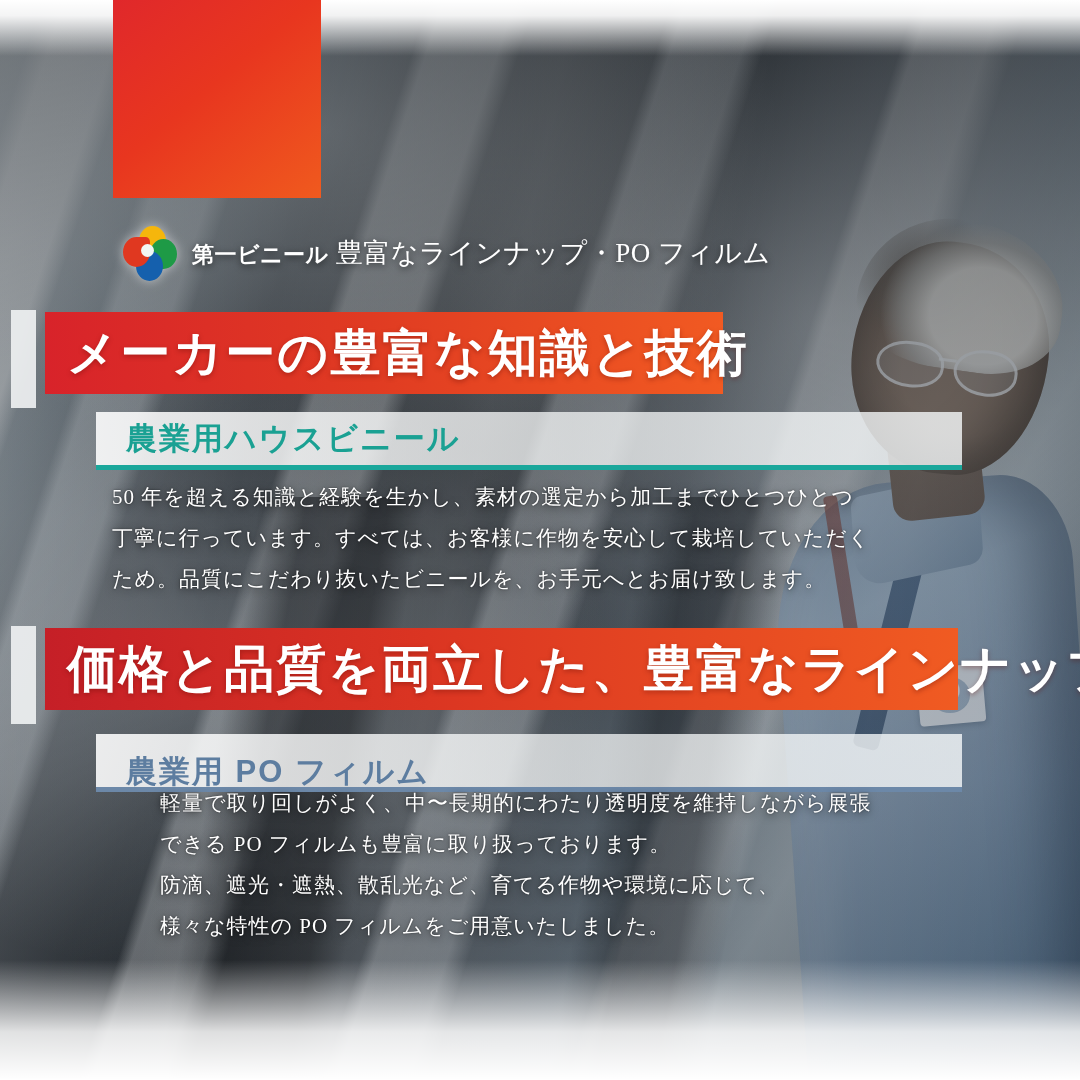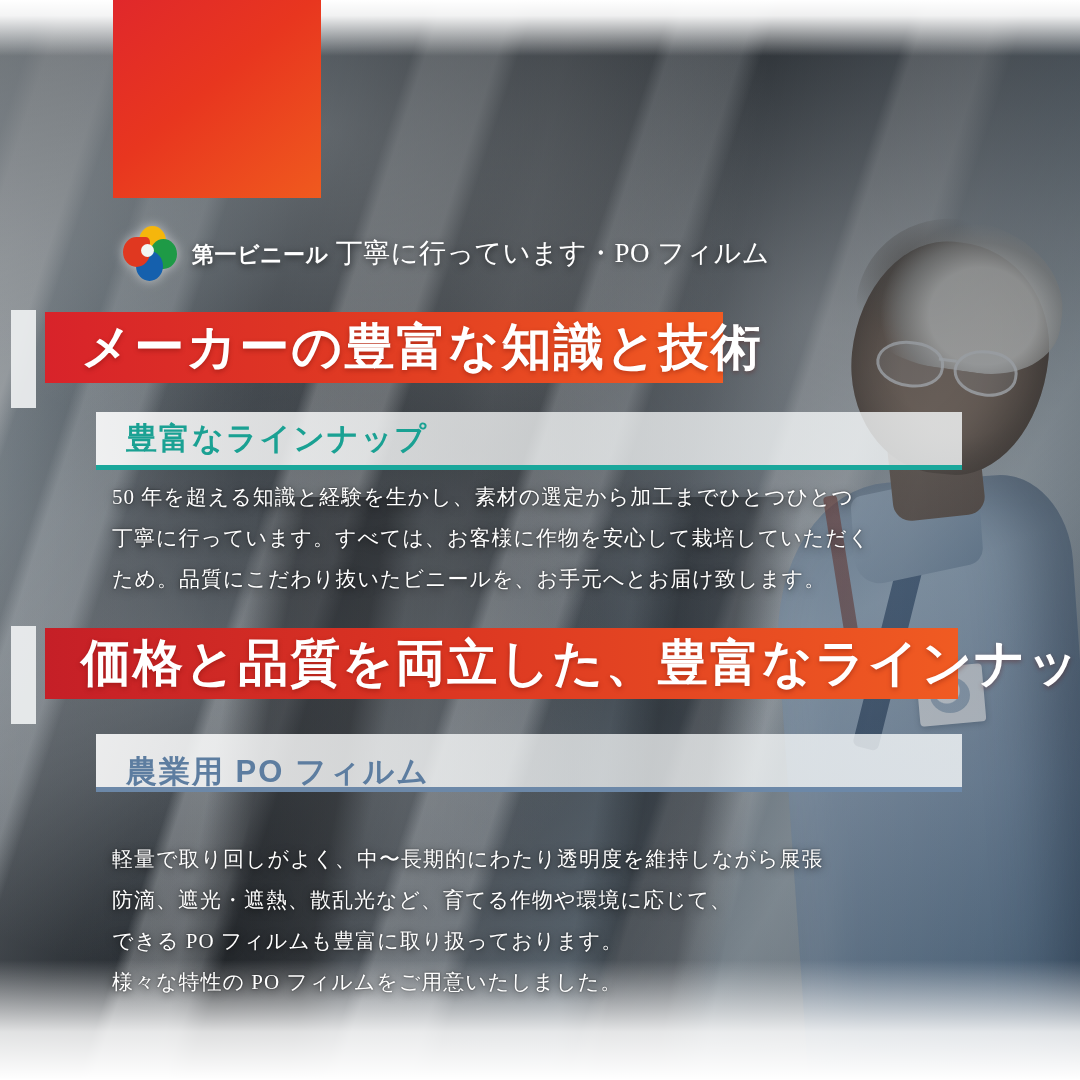--- a/index.html
+++ b/index.html
@@ -214,23 +214,23 @@
     letter-spacing: .5px;
   }
   .brand-text .strong { font-weight: 700; font-size: 22px; }
 
   
   .accent-bar {
     position: absolute; width: 25px; height: 98px;
     background: rgba(238,240,241,.92);
   }
   .banner {
-    position: absolute; height: 71px;
+    position: absolute; height: 82px;
     display: flex; align-items: center;
-    padding-left: 36px;
+    padding-left: 22px;
     box-sizing: border-box;
   }
   .banner-1 { left: 45px; top: 312px; width: 678px;
               background: linear-gradient(90deg, #d8232a 0%, #e03b22 48%, #f15a22 100%); }
   .banner-2 { left: 45px; top: 628px; width: 913px;
               background: linear-gradient(90deg, #c51f27 0%, #db3522 42%, #f05b22 100%); }
   .bar-1 { left: 11px; top: 310px; }
   .bar-2 { left: 11px; top: 626px; }
 
   .banner-text {
@@ -260,21 +260,21 @@
 
   
   .body-text {
     position: absolute; left: 112px; width: 880px;
     color: #ffffff; font-size: 21px; line-height: 1.85;
     letter-spacing: 1px;
     text-shadow: 0 2px 8px rgba(0,0,0,.65), 0 0 2px rgba(0,0,0,.5);
     font-family: "Liberation Serif", "DejaVu Serif", serif;
   }
   .body-1 { top: 478px; }
-  .body-2 { top: 840px; }
+  .body-2 { top: 784px; margin-left: 48px; }
   .body-text p { margin: 0 0 2px 0; white-space: nowrap; }
 </style>
 </head>
 <body>
 
 <div id="stage">
 
   <div class="bg-layer bg-base"></div>
   <div class="bg-layer bg-sheets"></div>
   <div class="bg-layer bg-haze"></div>
@@ -307,48 +307,48 @@
     <div class="title-block"></div>
 
     <div class="brand-row">
       <span class="logo-mark">
         <span class="petal p-yellow"></span>
         <span class="petal p-green"></span>
         <span class="petal p-blue"></span>
         <span class="petal p-red"></span>
         <span class="p-core"></span>
       </span>
-      <span class="brand-text"><span class="strong">第一ビニール</span><span> 丁寧に行っています・PO フィルム</span></span>
+      <span class="brand-text"><span class="strong">第一ビニール</span><span> 豊富なラインナップ・PO フィルム</span></span>
     </div>
 
     <div class="accent-bar bar-1"></div>
     <div class="banner banner-1">
       <span class="banner-text">メーカーの豊富な知識と技術</span>
     </div>
 
     <div class="subband subband-1">
-      <span class="subband-text">豊富なラインナップ</span>
+      <span class="subband-text">農業用ハウスビニール</span>
     </div>
 
     <div class="body-text body-1">
       <p>50 年を超える知識と経験を生かし、素材の選定から加工までひとつひとつ</p>
       <p>丁寧に行っています。すべては、お客様に作物を安心して栽培していただく</p>
       <p>ため。品質にこだわり抜いたビニールを、お手元へとお届け致します。</p>
     </div>
 
     <div class="accent-bar bar-2"></div>
     <div class="banner banner-2">
       <span class="banner-text">価格と品質を両立した、豊富なラインナップ</span>
     </div>
 
     <div class="subband subband-2">
       <span class="subband-text">農業用 PO フィルム</span>
     </div>
 
     <div class="body-text body-2">
       <p>軽量で取り回しがよく、中〜長期的にわたり透明度を維持しながら展張</p>
+      <p>できる PO フィルムも豊富に取り扱っております。</p>
       <p>防滴、遮光・遮熱、散乱光など、育てる作物や環境に応じて、</p>
-      <p>できる PO フィルムも豊富に取り扱っております。</p>
       <p>様々な特性の PO フィルムをご用意いたしました。</p>
     </div>
 
   </div>
 </div>
 
 </body></html>

